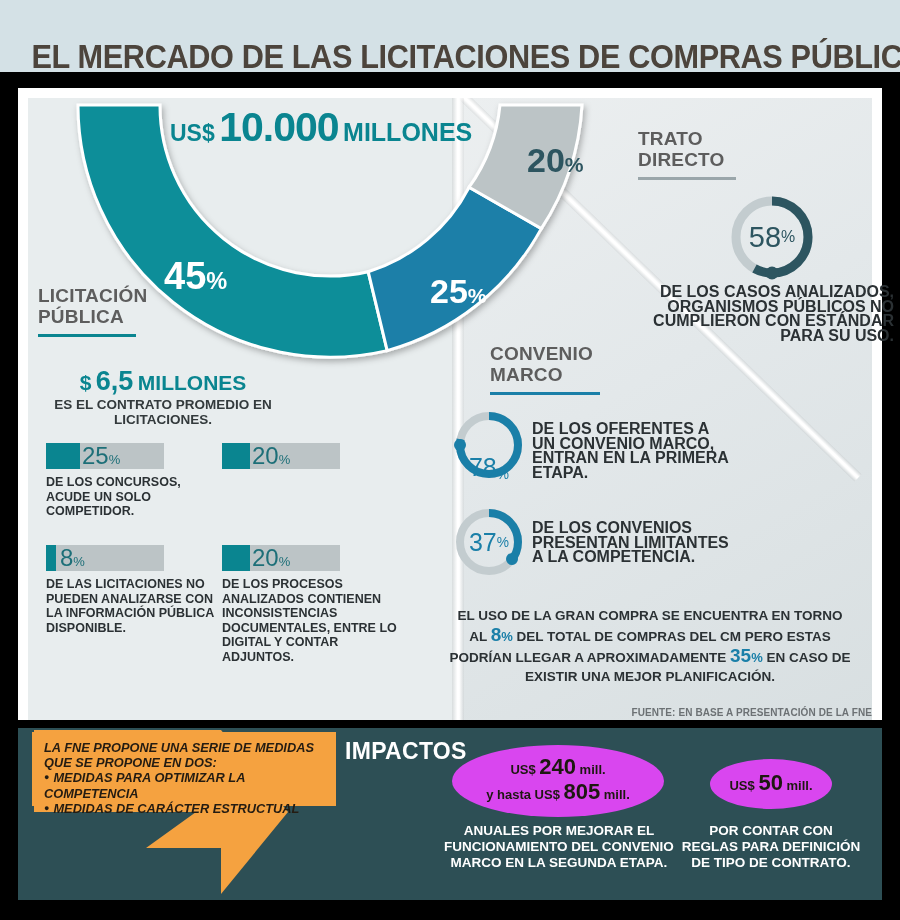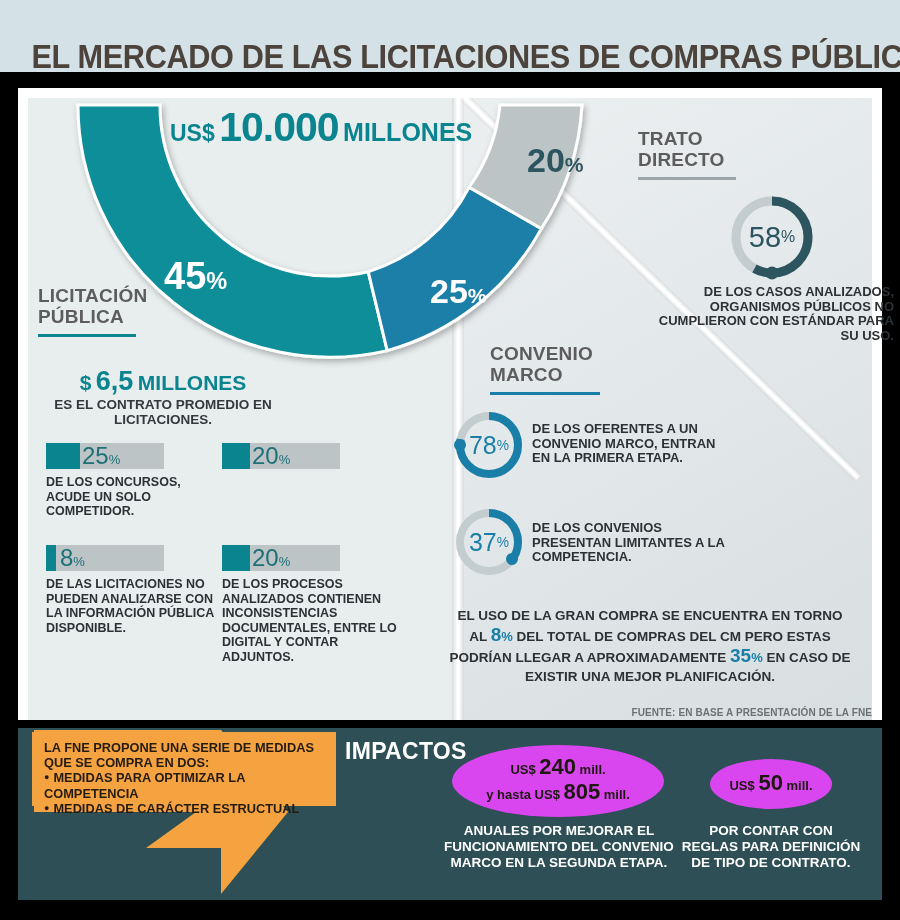--- a/index.html
+++ b/index.html
@@ -131,26 +131,26 @@
   
   .gauge { position: absolute; }
   .gauge .gval {
     position: absolute; inset: 0; display:flex; align-items:center; justify-content:center;
     font-weight: 500; white-space: nowrap;
   }
   .gauge .gval .u { font-size: 0.55em; }
   #gauge-58 { left: 727px; top: 192px; width: 90px; height: 90px; }
   #gauge-58 .gval { font-size: 29px; color: #2d5560; }
   #gauge-78 { left: 452px; top: 408px; width: 74px; height: 74px; }
-  #gauge-78 .gval { font-size: 25px; color: #1a7fa8; }
+  #gauge-78 .gval { font-size: 25px; color: #1a7fa8; align-items: flex-end; }
   #gauge-37 { left: 452px; top: 505px; width: 74px; height: 74px; }
   #gauge-37 .gval { font-size: 25px; color: #1a7fa8; }
 
   .gauge-cap {
-    position: absolute; font-size: 13px; line-height: 14.5px;
+    position: absolute; font-size: 16px; line-height: 14.5px;
     color: #2b3134; font-weight: 600;
   }
   #cap-58 { left: 650px; top: 285px; width: 244px; text-align: right; }
   #cap-78 { left: 532px; top: 422px; width: 200px; }
   #cap-37 { left: 532px; top: 521px; width: 200px; }
 
   .paragraph {
     position: absolute; left: 448px; top: 606px; width: 404px;
     text-align: center; font-size: 13.5px; line-height: 19px;
     color: #2b3134; font-weight: 600;
@@ -360,23 +360,23 @@
   </div>
 
   <div class="source">FUENTE: EN BASE A PRESENTACIÓN DE LA FNE</div>
 
   <div class="footer"></div>
   <div class="impactos-label">IMPACTOS</div>
 
   <svg class="arrow-wrap" width="290" height="190" viewBox="0 0 290 190">
     <path d="M 8 12 L 195 12 L 262 94 L 195 176 L 195 130 L 120 130 L 170 94 L 8 94 Z" fill="#f5a240"></path>
   </svg>
-  <div class="arrow-box" style="left:32px; top:732px; width:304px; height:74px;">
+  <div class="arrow-box" style="left:32px; top:732px; width:304px; height:74px;font-style:italic;">
     <span>LA FNE PROPONE UNA SERIE DE MEDIDAS</span><br>
-    <span>QUE SE COMPRA EN DOS:</span>
+    <span>QUE SE PROPONE EN DOS:</span>
     <span class="bullet">MEDIDAS PARA OPTIMIZAR LA COMPETENCIA</span>
     <span class="bullet">MEDIDAS DE CARÁCTER ESTRUCTUAL</span>
   </div>
 
   <div class="oval" id="oval-240">
     <div class="ov-l1">
       <span class="ov-sm">US$ </span><span class="ov-big">240</span><span class="ov-sm"> mill.</span>
     </div>
     <div class="ov-l2">
       <span class="ov-sm">y hasta US$ </span><span class="ov-big">805</span><span class="ov-sm"> mill.</span>

